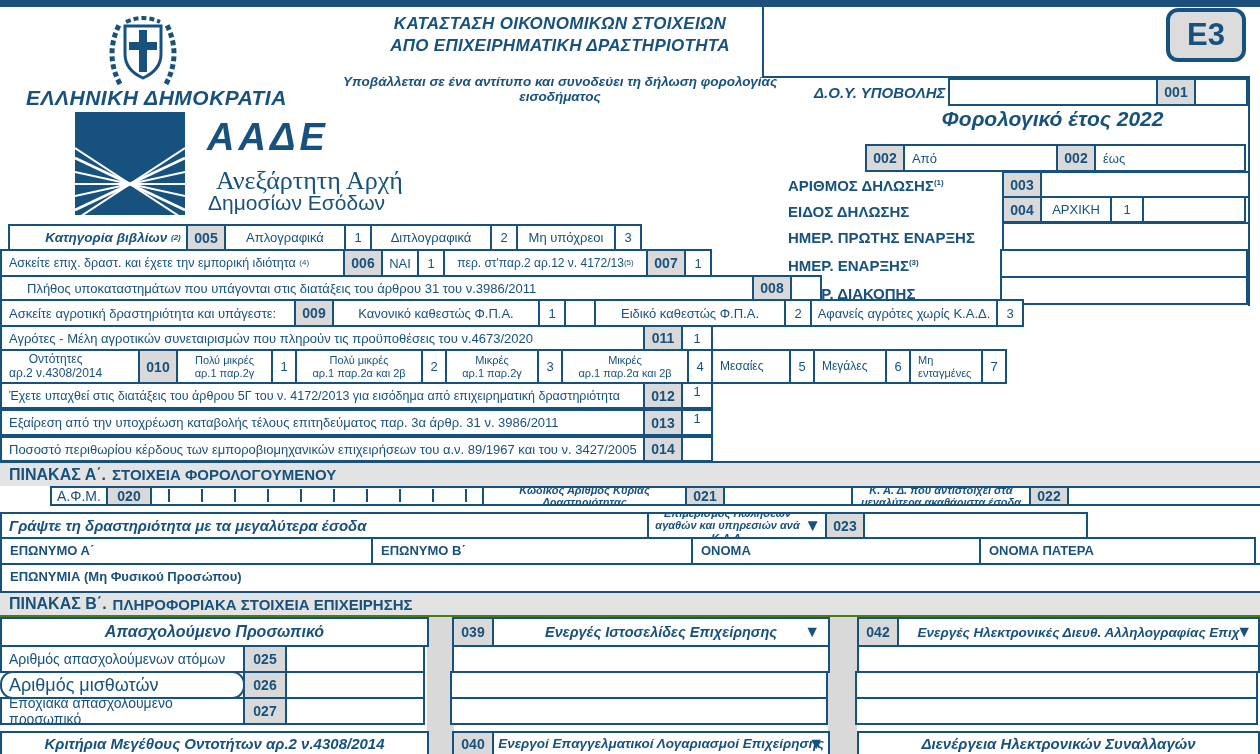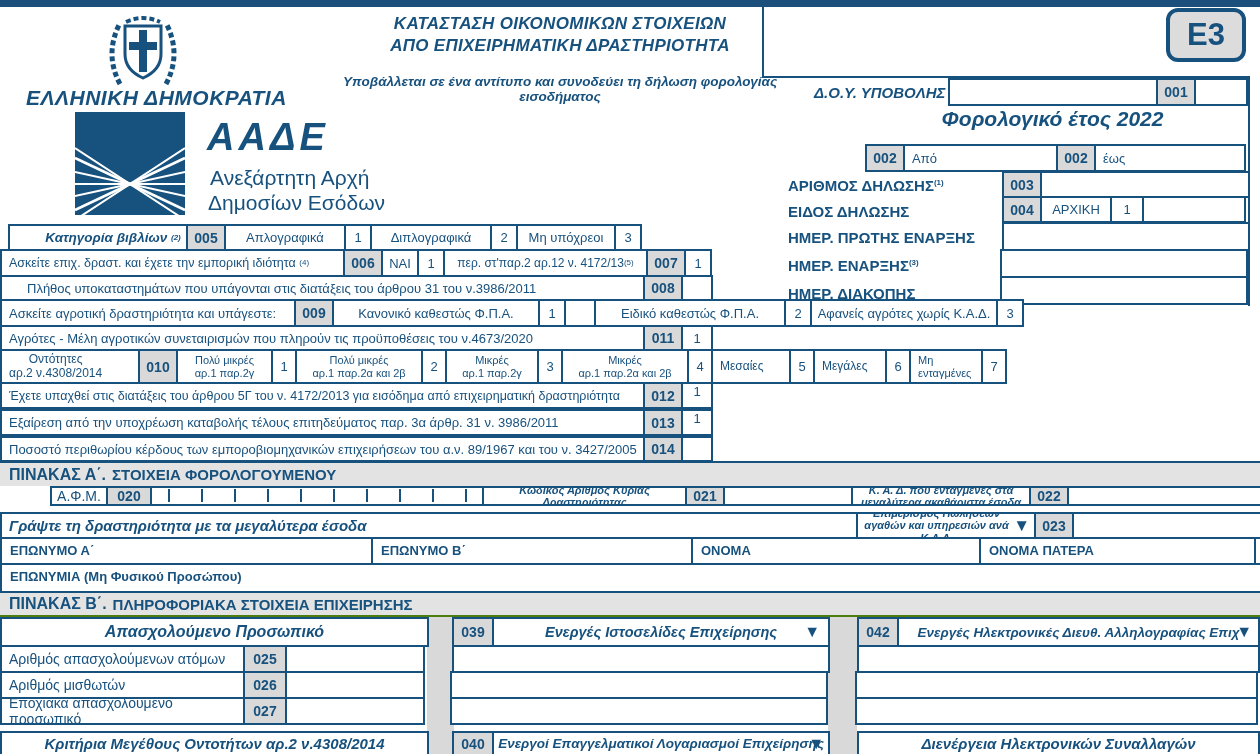--- a/index.html
+++ b/index.html
@@ -72,21 +72,21 @@
       <line x1="0" y1="46" x2="110" y2="98" stroke="#fff" stroke-width="2.5"></line>
       <line x1="0" y1="60" x2="110" y2="84" stroke="#fff" stroke-width="2"></line>
       <line x1="0" y1="72" x2="110" y2="72" stroke="#fff" stroke-width="2"></line>
       <line x1="0" y1="84" x2="110" y2="60" stroke="#fff" stroke-width="2"></line>
       <line x1="0" y1="98" x2="110" y2="46" stroke="#fff" stroke-width="2.5"></line>
       <line x1="0" y1="36" x2="110" y2="108" stroke="#fff" stroke-width="2"></line>
       <line x1="0" y1="108" x2="110" y2="36" stroke="#fff" stroke-width="2"></line>
     </svg>
   </div>
   <div class="abs bold" style="left:207px;top:116px;font-size:38px;letter-spacing:4px;">ΑΑΔΕ</div>
-  <div class="abs" style="left:210px;top:166px;font-size:21px;">Ανεξάρτητη Αρχή</div>
+  <div class="abs" style="left:216px;top:166px;font-size:26px;font-family:Liberation Serif, serif;">Ανεξάρτητη Αρχή</div>
   <div class="abs" style="left:208px;top:191px;font-size:21px;">Δημοσίων Εσόδων</div>
 
   <div class="abs bold" style="left:855px;top:107px;width:395px;text-align:center;font-size:21px;">Φορολογικό έτος 2022</div>
 
   <div class="row" style="left:865px;top:144px;height:28px;">
     <div class="c code" style="width:40px;">002</div>
     <div class="c start" style="width:155px;">
         <span>Από</span>
       </div>
     <div class="c code" style="width:40px;">002</div>
@@ -136,21 +136,21 @@
     <div class="c num" style="width:28px;">1</div>
     <div class="c" style="width:205px;font-size:12px;">
         <span>περ. στ'παρ.2 αρ.12 ν. 4172/13</span>
         <sup>(5)</sup>
       </div>
     <div class="c code" style="width:40px;">007</div>
     <div class="c num" style="width:28px;">1</div>
   </div>
 
   <div class="row" style="left:0;top:275px;height:26px;">
-    <div class="c start" style="width:645px;padding-left:25px;">Πλήθος υποκαταστημάτων που υπάγονται στις διατάξεις του άρθρου 31 του ν.3986/2011</div>
+    <div class="c start" style="width:754px;padding-left:25px;">Πλήθος υποκαταστημάτων που υπάγονται στις διατάξεις του άρθρου 31 του ν.3986/2011</div>
     <div class="c code" style="width:40px;">008</div>
     <div class="c" style="width:32px;"></div>
   </div>
 
   <div class="row" style="left:0;top:299px;height:28px;">
     <div class="c start" style="width:296px;">Ασκείτε αγροτική δραστηριότητα και υπάγεστε:</div>
     <div class="c code" style="width:40px;">009</div>
     <div class="c" style="width:208px;">Κανονικό καθεστώς Φ.Π.Α.</div>
     <div class="c num" style="width:28px;">1</div>
     <div class="c" style="width:192px;margin-left:28px;">Ειδικό καθεστώς Φ.Π.Α.</div>
@@ -230,27 +230,27 @@
         <span class="tick"></span>
         <span class="tick"></span>
         <span class="tick"></span>
         <span class="tick"></span>
         <span class="tick"></span>
         <span class="tick"></span>
     </div>
     <div class="c sm bold" style="width:205px;padding:0 6px;">Κωδικός Αριθμός Κύριας Δραστηριότητας</div>
     <div class="c code" style="width:40px;">021</div>
     <div class="c" style="width:130px;"></div>
-    <div class="c sm bold" style="width:180px;padding:0 6px;">Κ. Α. Δ. που ενταγμένες στα μεγαλύτερα ακαθάριστα έσοδα</div>
+    <div class="c sm bold" style="width:180px;padding:0 6px;">Κ. Α. Δ. που αντιστοιχεί στα μεγαλύτερα ακαθάριστα έσοδα</div>
     <div class="c code" style="width:40px;">022</div>
     <div class="c" style="width:227px;"></div>
   </div>
 
   <div class="row" style="left:0;top:512px;height:27px;">
-    <div class="c start bold" style="width:858px;font-size:15px;">Γράψτε τη δραστηριότητα με τα μεγαλύτερα έσοδα</div>
+    <div class="c start bold" style="width:649px;font-size:15px;">Γράψτε τη δραστηριότητα με τα μεγαλύτερα έσοδα</div>
     <div class="c sm bold" style="width:180px;padding:0 4px;">
       <span style="flex:1;">Επιμερισμός Πωλήσεων αγαθών και υπηρεσιών ανά Κ.Α.Δ.</span>
       <span class="tri" style="font-size:17px;margin-left:2px;">▼</span>
     </div>
     <div class="c code" style="width:40px;">023</div>
     <div class="c" style="width:225px;"></div>
   </div>
 
   <div class="row" style="left:0;top:537px;height:28px;">
     <div class="c topcell" style="width:373px;">
@@ -283,21 +283,21 @@
 
   <div class="row" style="left:0;top:617px;height:30px;">
     <div class="c bold" style="width:429px;font-size:16px;">Απασχολούμενο Προσωπικό</div>
   </div>
   <div class="row" style="left:0;top:645px;height:28px;">
     <div class="c start" style="width:245px;font-size:14px;">Αριθμός απασχολούμενων ατόμων</div>
     <div class="c code" style="width:44px;">025</div>
     <div class="c" style="width:140px;"></div>
   </div>
   <div class="row" style="left:0;top:671px;height:28px;">
-    <div class="c start" style="width:245px;font-size:14px;">Αριθμός μισθωτών</div>
+    <div class="c start" style="width:245px;font-size:18px;border-radius:13px;">Αριθμός μισθωτών</div>
     <div class="c code" style="width:44px;">026</div>
     <div class="c" style="width:140px;"></div>
   </div>
   <div class="row" style="left:0;top:697px;height:28px;">
     <div class="c start" style="width:245px;font-size:14px;">Εποχιακά απασχολούμενο προσωπικό</div>
     <div class="c code" style="width:44px;">027</div>
     <div class="c" style="width:140px;"></div>
   </div>
   <div class="row" style="left:0;top:731px;height:25px;">
     <div class="c bold" style="width:429px;font-size:15px;">Κριτήρια Μεγέθους Οντοτήτων αρ.2 ν.4308/2014</div>

